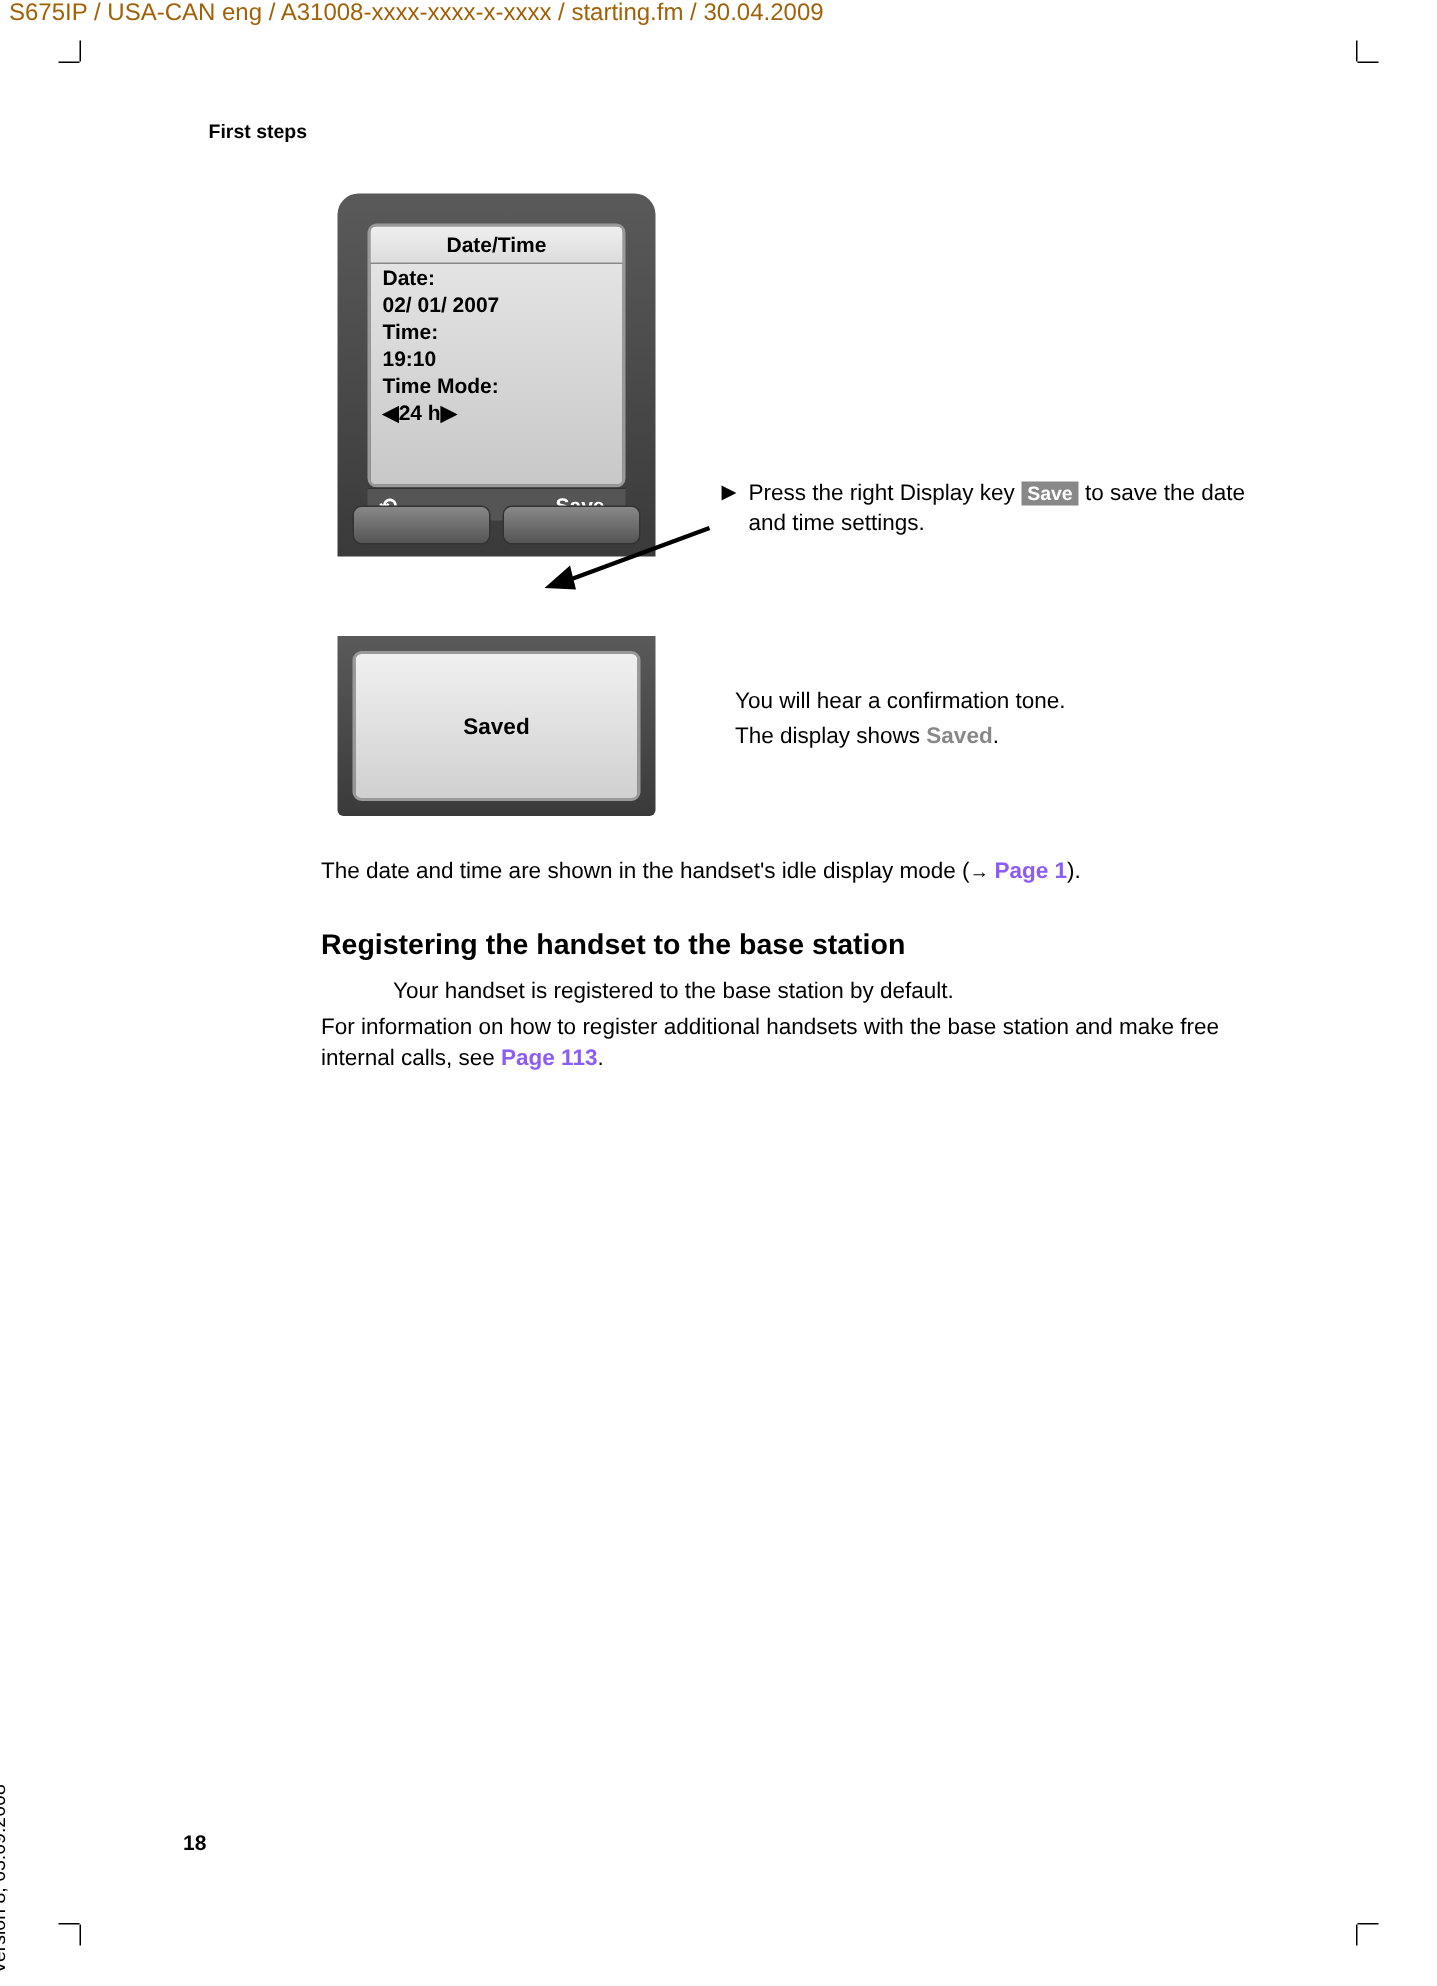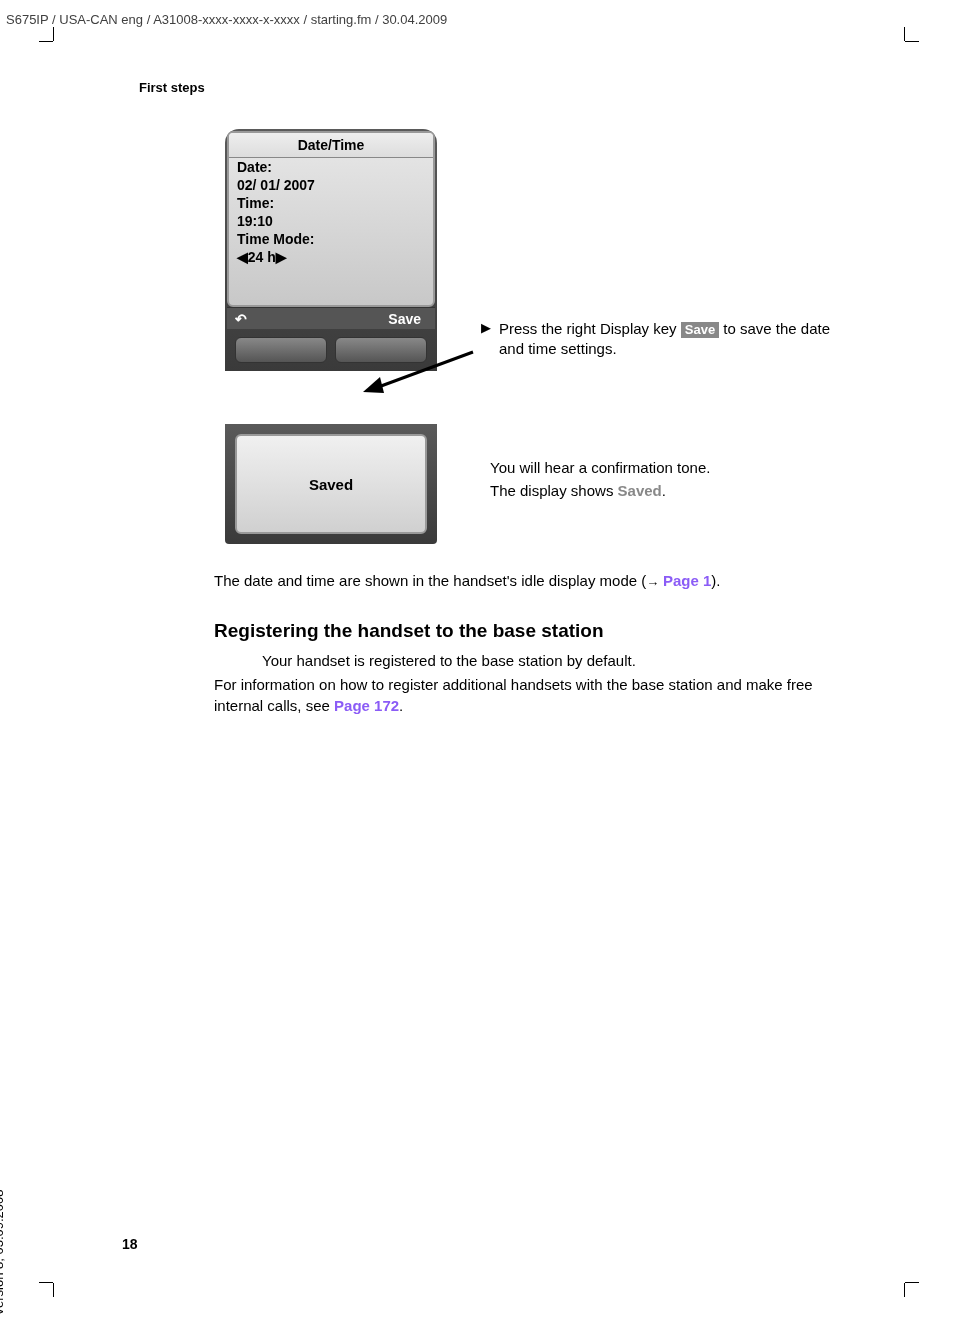--- a/index.html
+++ b/index.html
@@ -5,24 +5,24 @@
     * { margin: 0; padding: 0; box-sizing: border-box; }
     body {
       font-family: Arial, Helvetica, sans-serif;
       background: #fff;
       width: 958px;
       height: 1324px;
       position: relative;
     }
     .header-line {
       position: absolute;
-      top: 12px;
+      top: 0;
       left: 6px;
-      font-size: 13px;
-      color: #404040;
+      font-size: 16px;
+      color: #a16207;
     }
     .crop-mark { position: absolute; background: #000; }
     .cm-tl-h { top: 41px; left: 39px; width: 14px; height: 1px; }
     .cm-tl-v { top: 27px; left: 53px; width: 1px; height: 14px; }
     .cm-tr-h { top: 41px; right: 39px; width: 14px; height: 1px; }
     .cm-tr-v { top: 27px; right: 53px; width: 1px; height: 14px; }
     .cm-bl-h { bottom: 41px; left: 39px; width: 14px; height: 1px; }
     .cm-bl-v { bottom: 27px; left: 53px; width: 1px; height: 14px; }
     .cm-br-h { bottom: 41px; right: 39px; width: 14px; height: 1px; }
     .cm-br-v { bottom: 27px; right: 53px; width: 1px; height: 14px; }
@@ -36,21 +36,21 @@
     }
     .phone-top {
       position: absolute;
       left: 225px;
       top: 129px;
       width: 212px;
     }
     .phone-body {
       background: linear-gradient(to bottom, #5a5a5a, #3a3a3a);
       border-radius: 14px 14px 0 0;
-      padding: 2px;
+      padding: 20px;
       height: 242px;
       position: relative;
     }
     .screen {
       background: linear-gradient(to bottom, #e8e8e8, #c8c8c8);
       border-radius: 6px;
       border: 2px solid #999;
       padding: 0;
       height: 176px;
       overflow: hidden;
@@ -184,21 +184,21 @@
       position: absolute;
       left: 214px;
       top: 674px;
       width: 610px;
       font-size: 15px;
       line-height: 1.4;
     }
     .page-number {
       position: absolute;
       left: 122px;
-      bottom: 72px;
+      bottom: 88px;
       font-weight: bold;
       font-size: 14px;
     }
     .version-text {
       position: absolute;
       left: 6px;
       bottom: 8px;
       font-size: 13px;
       transform: rotate(-90deg);
       transform-origin: left bottom;
@@ -273,18 +273,18 @@
 
 <div class="body-text-1">
   <span>The date and time are shown in the handset's idle display mode (</span><span class="arrow-glyph">→ </span><span class="page-link"> Page 1</span><span>).</span>
 </div>
 
 <div class="h2-title">Registering the handset to the base station</div>
 
 <div class="body-text-2">Your handset is registered to the base station by default.</div>
 
 <div class="body-text-3">
-  <span>For information on how to register additional handsets with the base station and make free internal calls, see </span><span class="page-link">Page 172</span><span>.</span>
+  <span>For information on how to register additional handsets with the base station and make free internal calls, see </span><span class="page-link">Page 113</span><span>.</span>
 </div>
 
 <div class="page-number">18</div>
 
 <div class="version-text">Version 8, 03.09.2008</div>
 
 </body></html>

